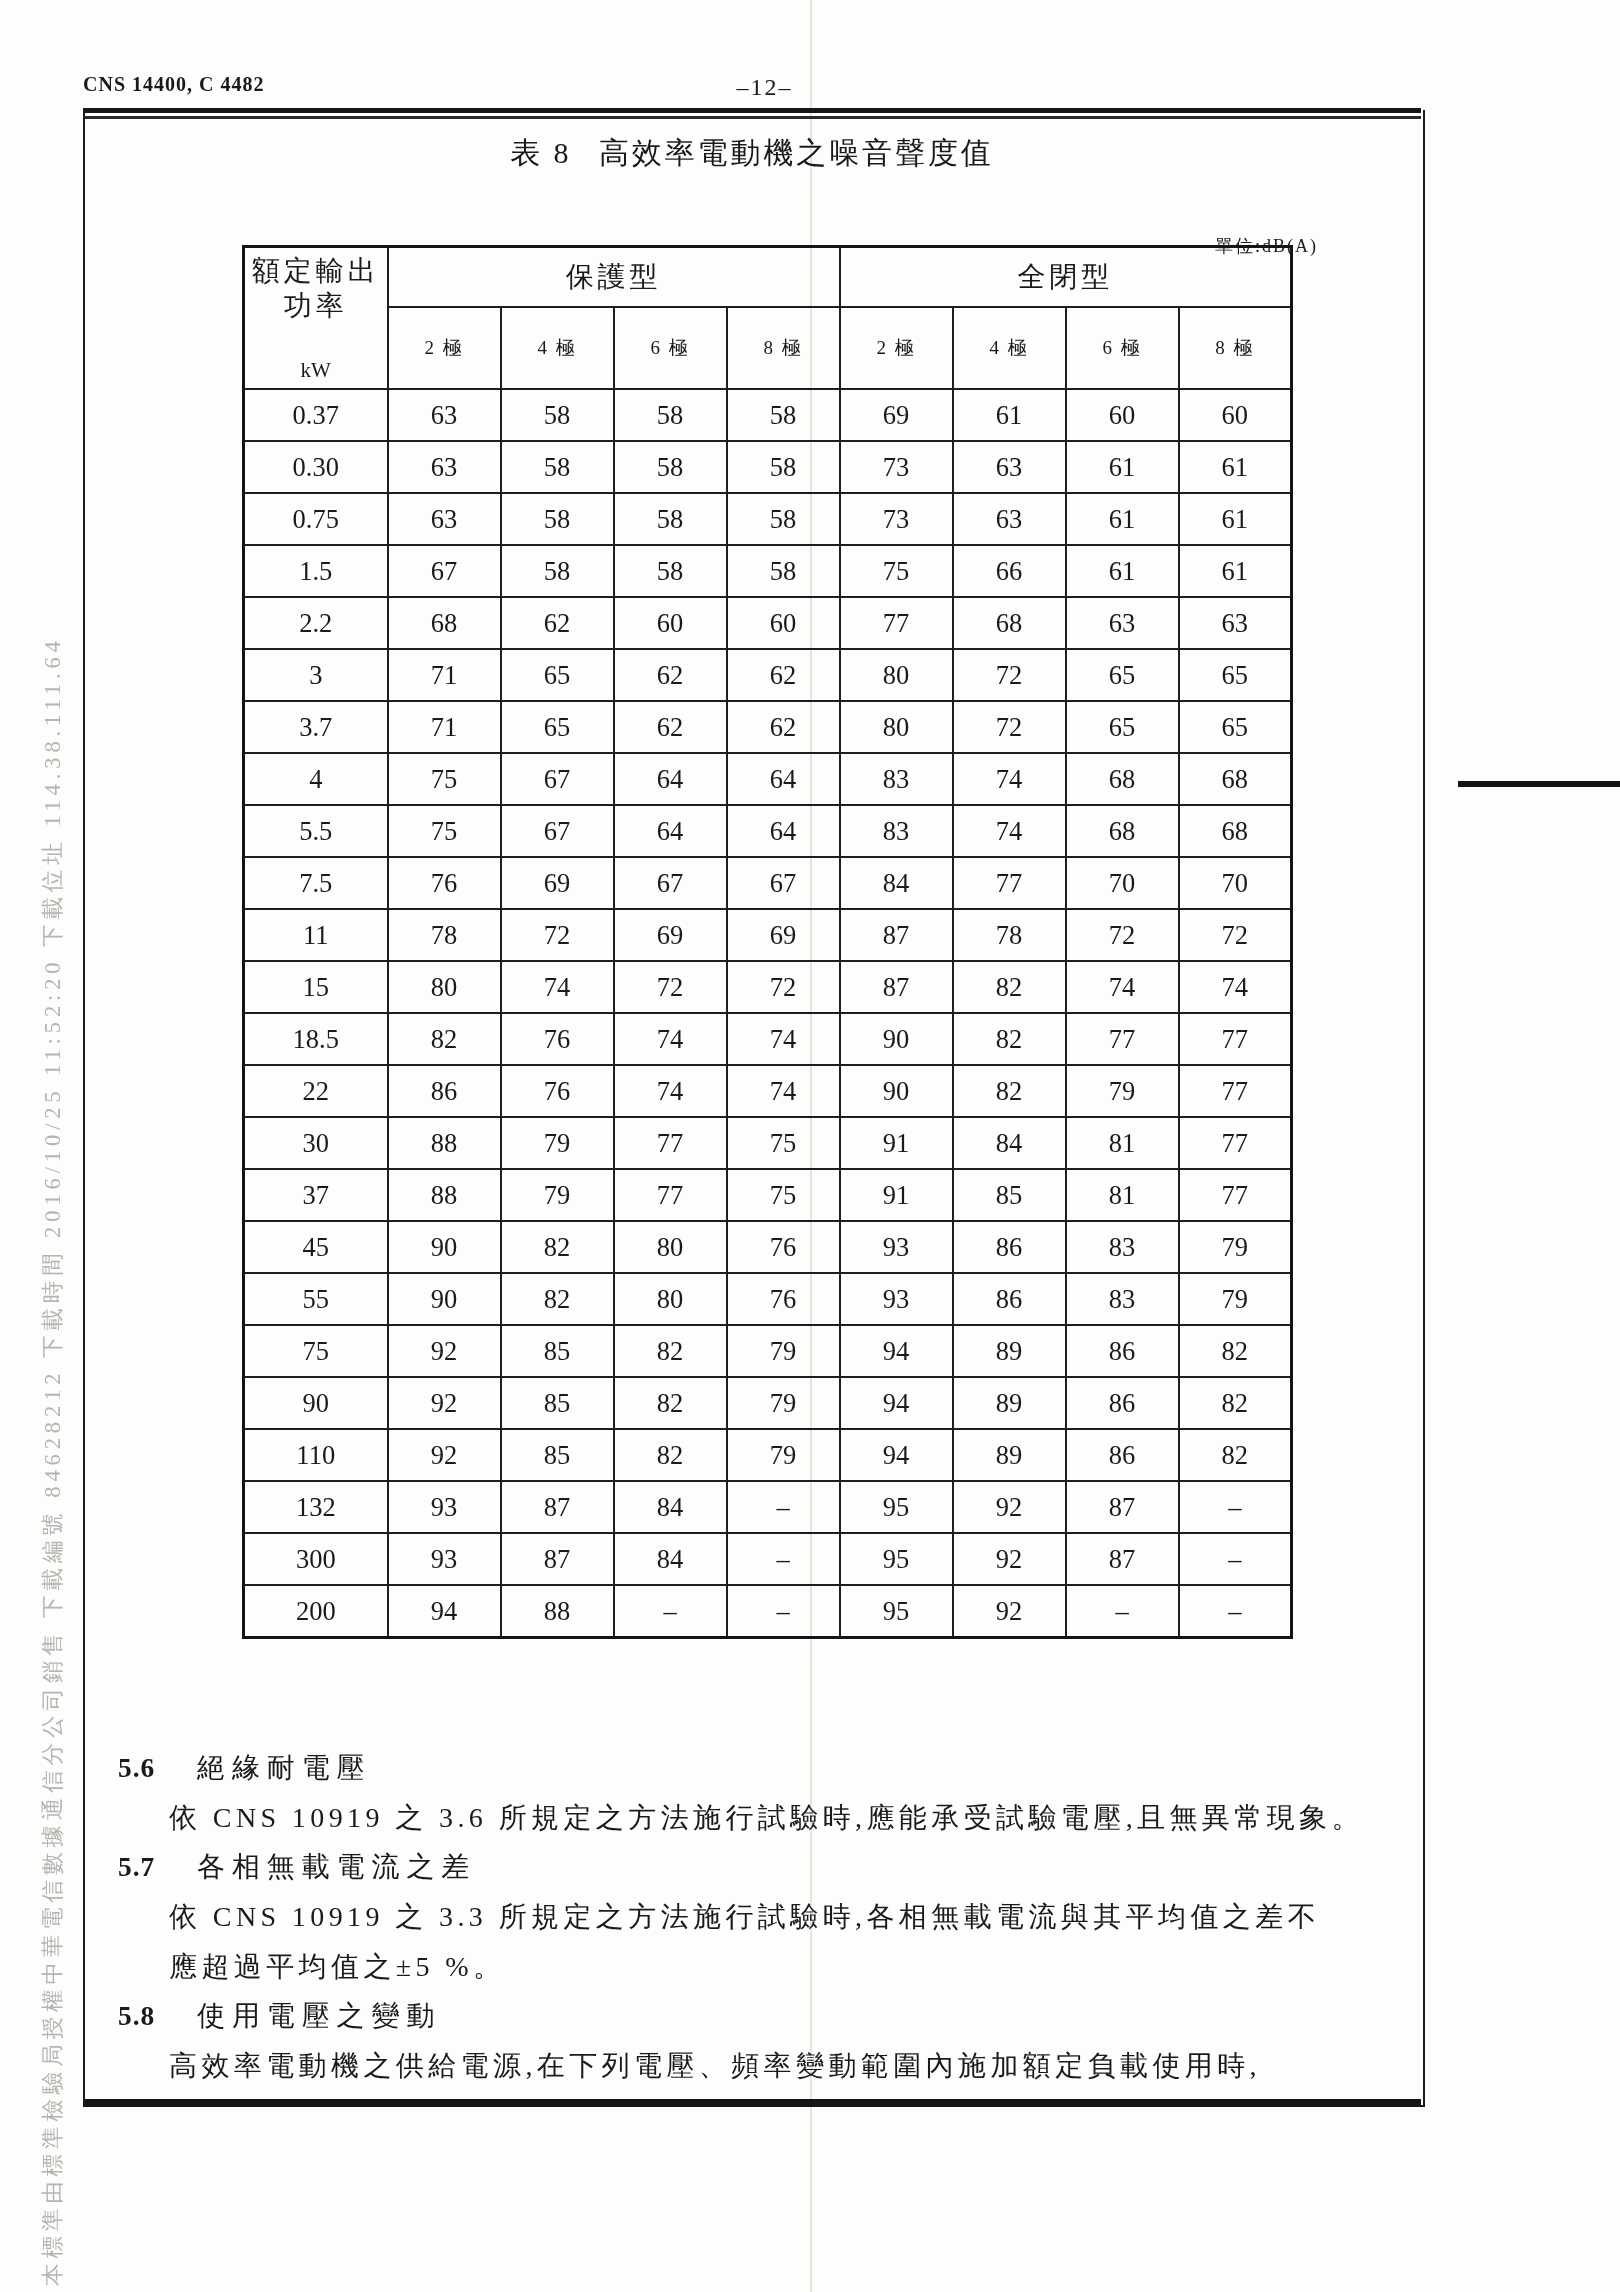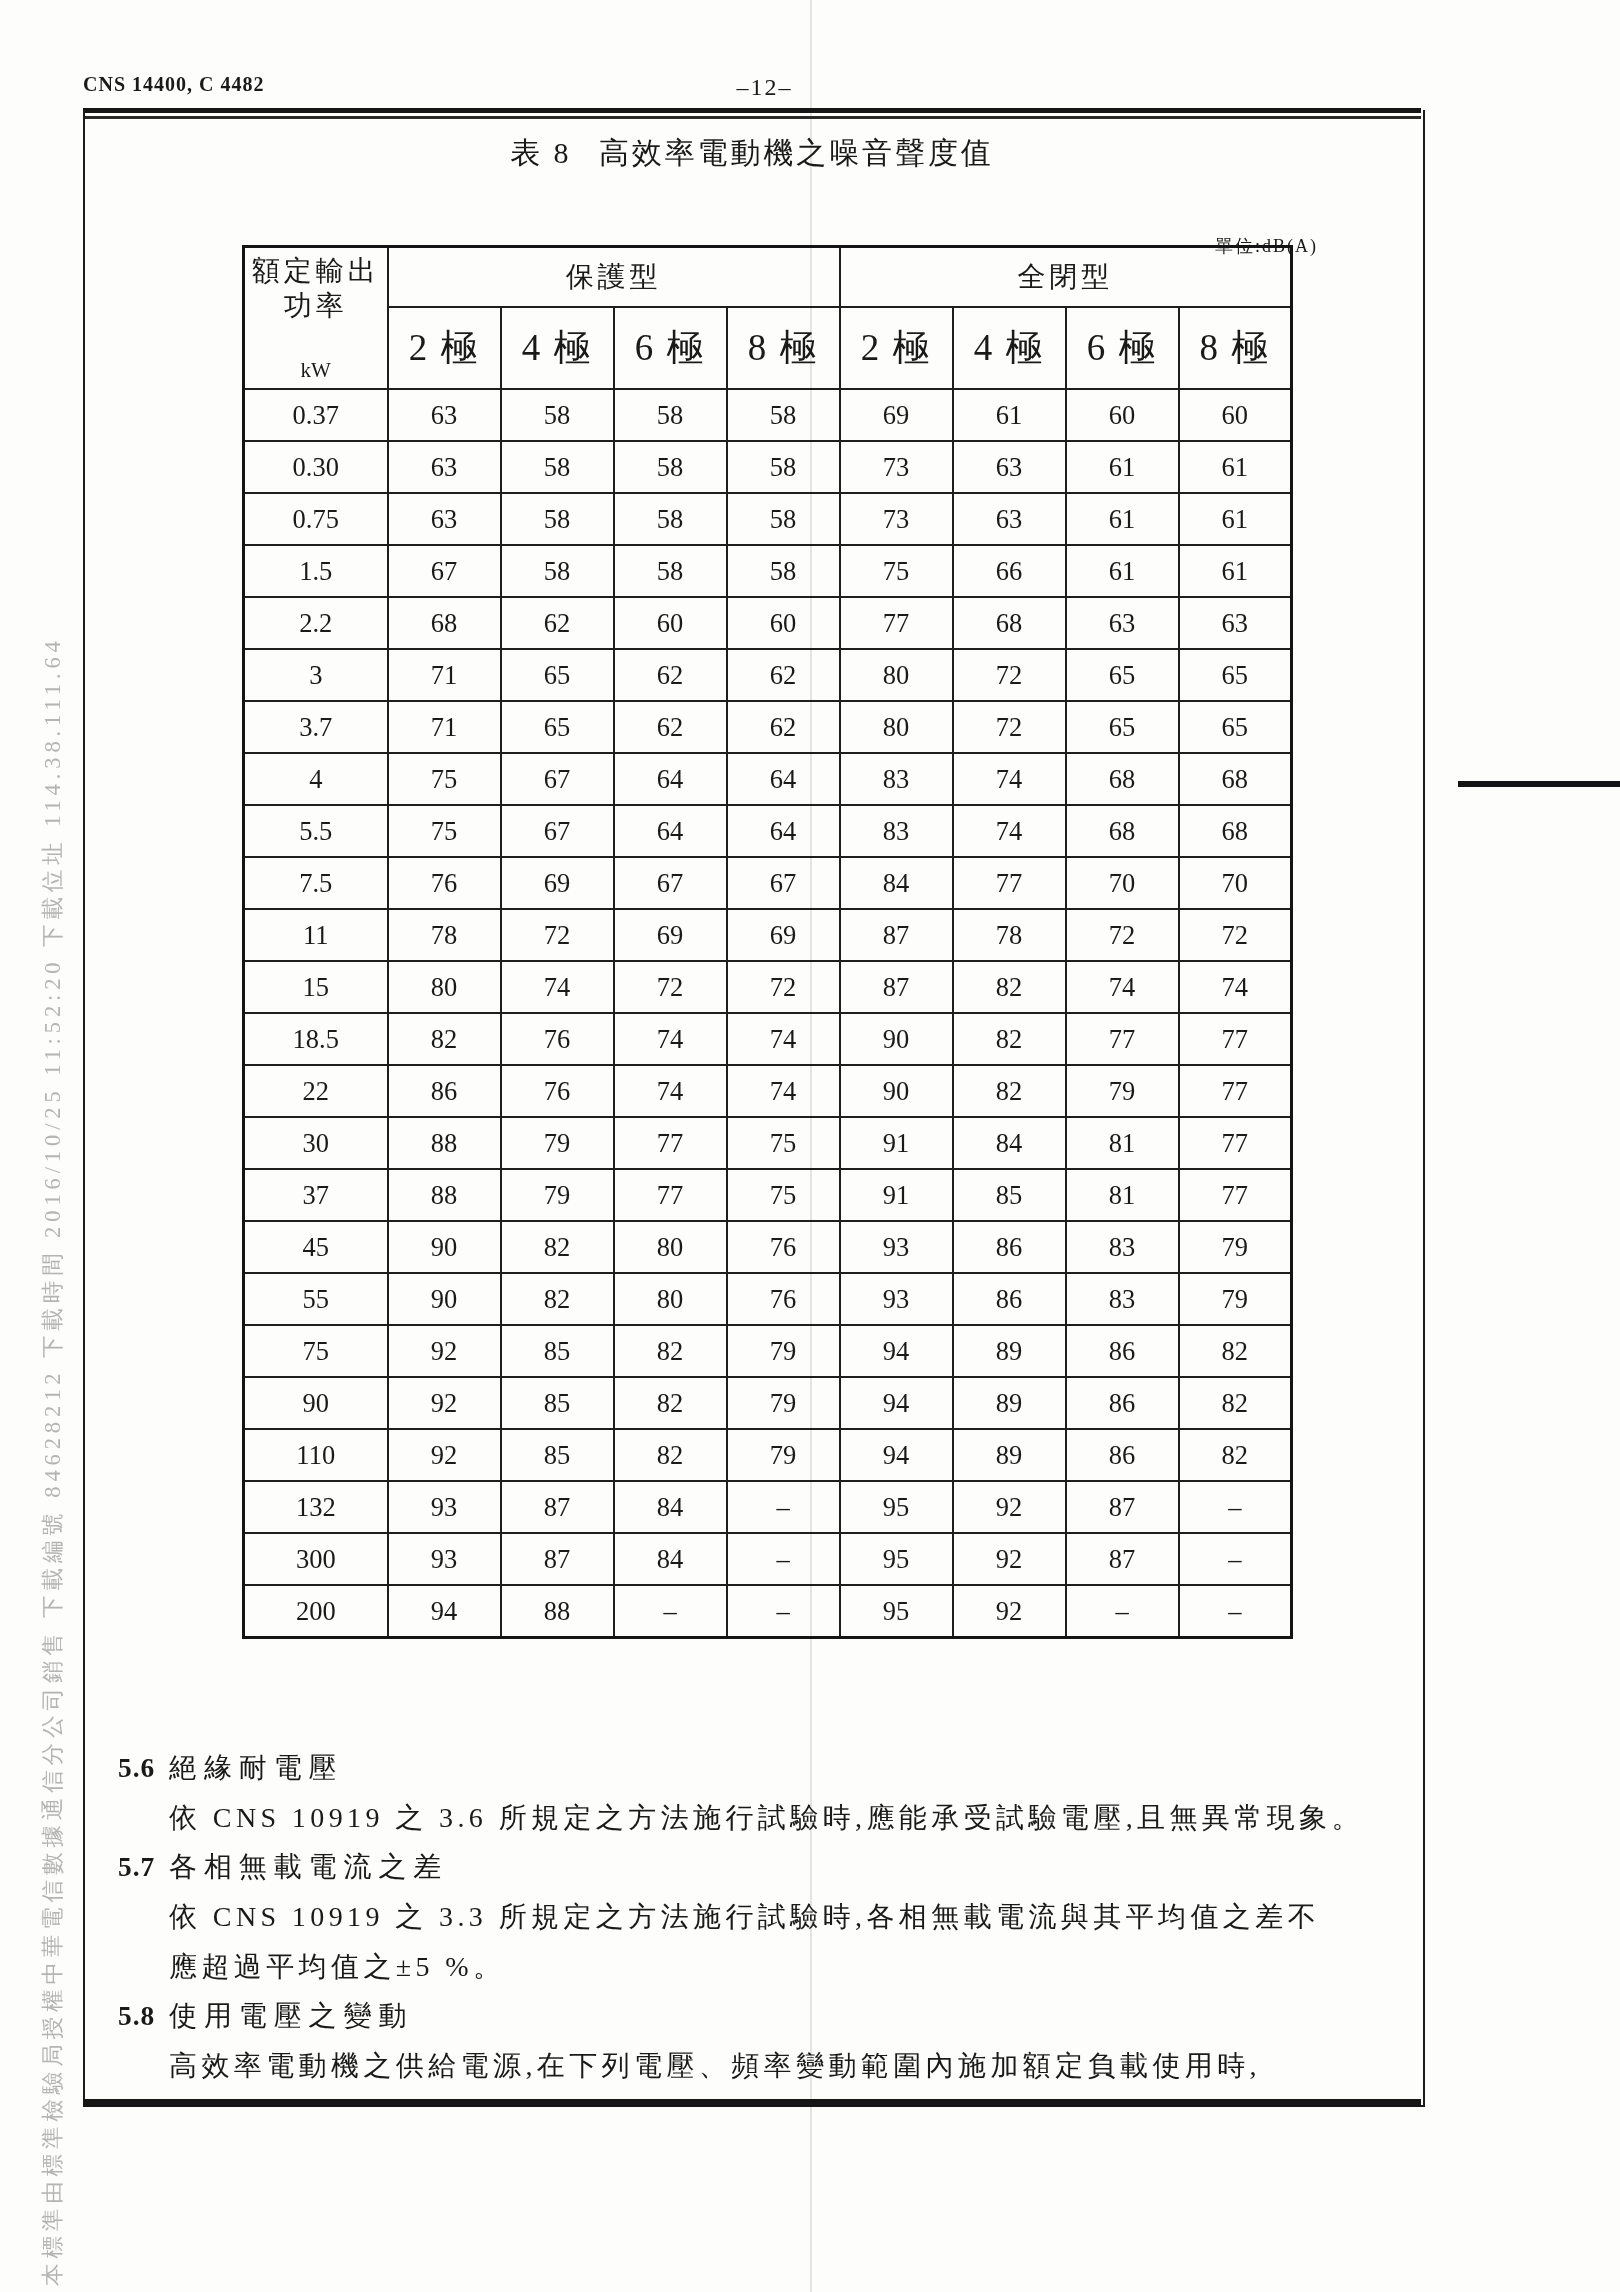--- a/index.html
+++ b/index.html
@@ -37,27 +37,27 @@
     font-size:26.5px;
   }
   table.noise td{
     border:2.9px solid #1e1e1e;text-align:center;vertical-align:middle;
     padding:0;
   }
   table.noise{border:3.9px solid #141414;}
   col.c-kw{width:144px;}
   col.c-v{width:113px;}
   tr.grp-row td{height:58px;font-size:28px;letter-spacing:3.9px;}
-  tr.pole-row td{height:80px;font-size:37px;letter-spacing:2px;}
+  tr.pole-row td{height:80px;font-size:19px;letter-spacing:2px;}
   td.kw-head{font-size:27.4px;letter-spacing:2px;line-height:1.25;padding-top:9.8px;}
   td.kw-head .kw-unit{margin-top:34px;font-size:21px;letter-spacing:0;}
   tbody.rows td{height:50px;}
   
   .sections{position:absolute;left:118px;top:1749px;width:1215px;font-size:28px;}
-  .sec-line{display:flex;align-items:baseline;margin-bottom:14.7px;height:35px;}
+  .sec-line{display:flex;align-items:baseline;margin-bottom:14.7px;height:35px;gap:28px;}
   .sec-num{font-weight:bold;font-size:27.4px;width:51px;flex:0 0 51px;letter-spacing:1px;}
   .sec-title{letter-spacing:6.9px;}
   .sec-body{margin:0 0 14.7px 51px;height:35px;letter-spacing:4.4px;white-space:nowrap;}
 </style>
 </head>
 <body>
 
 <div class="crease"></div>
 
 <div class="watermark">本標準由標準檢驗局授權中華電信數據通信分公司銷售 下載編號 84628212 下載時間 2016/10/25 11:52:20 下載位址 114.38.111.64</div>

